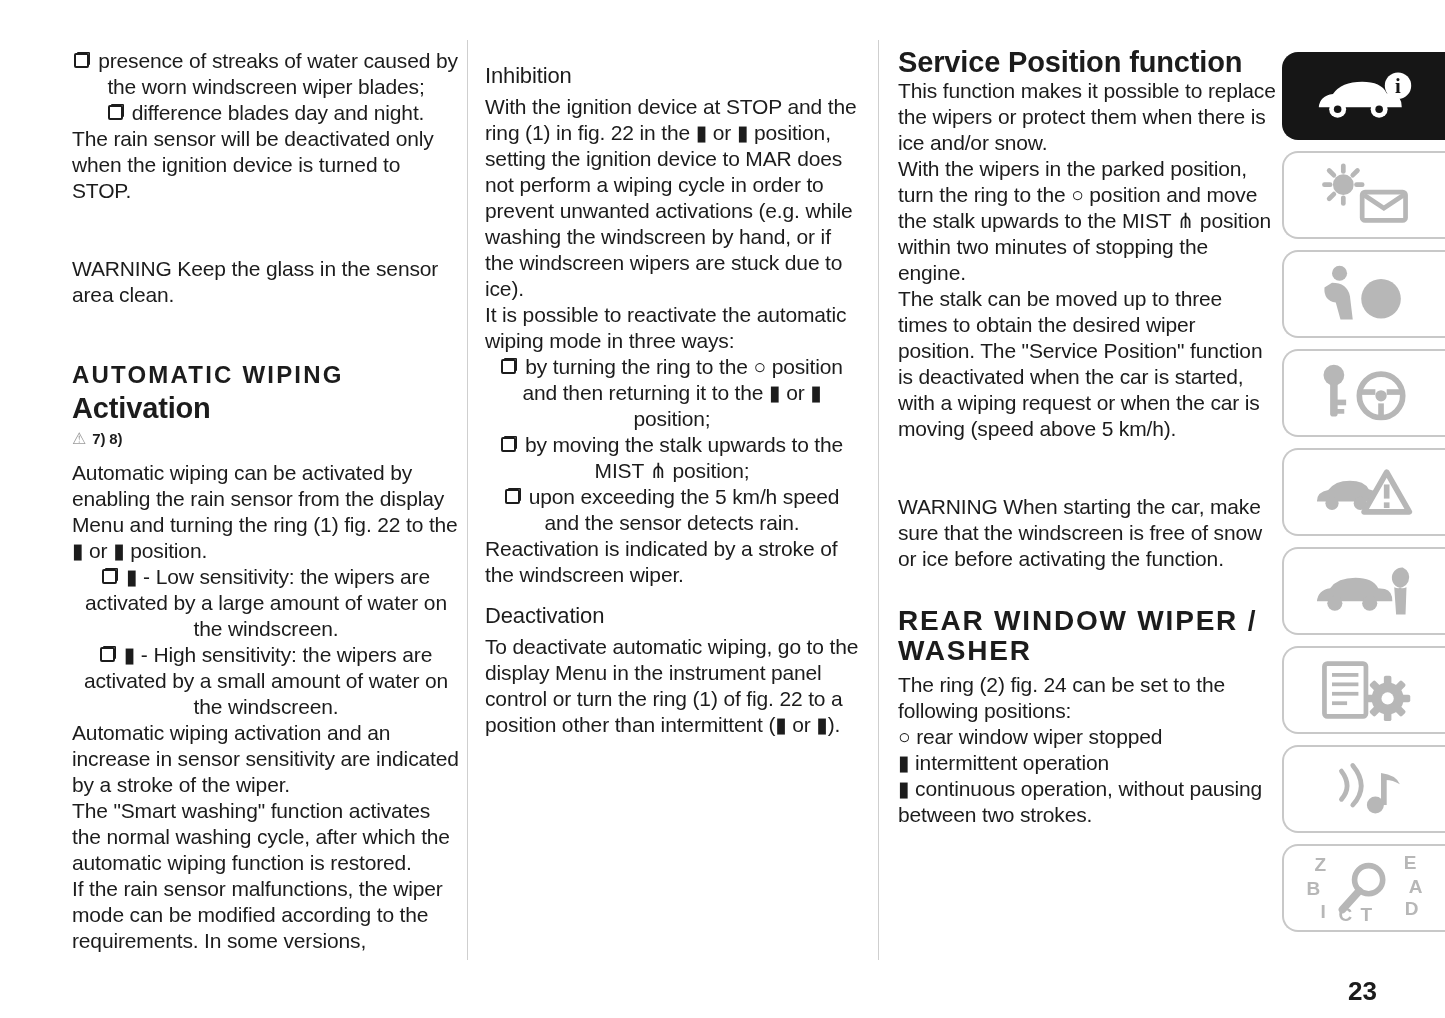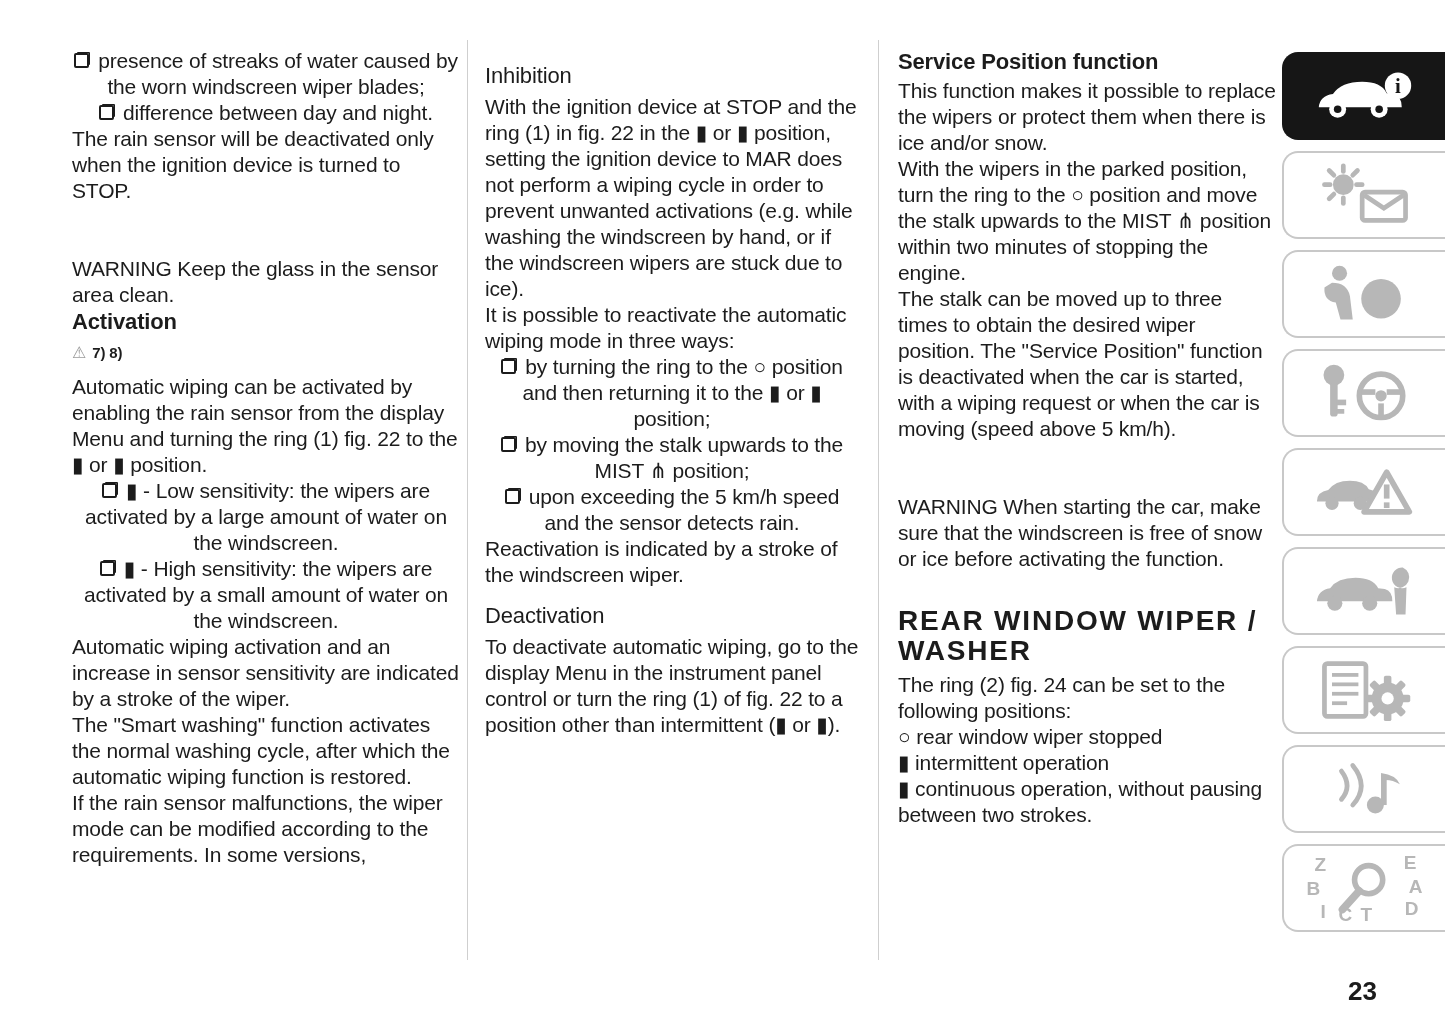--- a/index.html
+++ b/index.html
@@ -21,21 +21,21 @@
   }
   .gap-lg{margin-top:52px !important;}
   h2.main-heading{
     font-size:24px;line-height:30px;font-weight:bold;letter-spacing:2.2px;
     margin:52px 0 4px 0;
   }
   h2.rear-heading{
     font-size:28px;line-height:30px;font-weight:bold;letter-spacing:1.8px;
     margin:34px 0 6px 0;
   }
-  h3.subhead{font-size:22px;line-height:28px;font-weight:bold;margin:0 0 2px 0;}
+  h3.subhead{font-size:29px;line-height:28px;font-weight:bold;margin:0 0 2px 0;}
   h3.mid-subhead{font-size:22px;line-height:28px;font-weight:normal;margin:14px 0 4px 0;}
   .footnote{font-size:15px;font-weight:bold;margin:4px 0 8px 0 !important;color:#1c1c1c;}
   .note-glyph{color:#9a9a9a;font-size:16px;margin-right:6px;font-weight:normal;}
   .divider{position:absolute;top:40px;height:920px;width:1px;background:#cfcfcf;}
   .d1{left:467px;}
   .d2{left:878px;}
   .page-number{position:absolute;left:1348px;top:976px;font-size:26px;font-weight:bold;}
   
   .tabs{position:absolute;right:0;top:52px;width:163px;}
   .tab{
@@ -49,23 +49,24 @@
   .index-icon .ltr{position:absolute;font-weight:bold;font-size:19px;line-height:19px;}
   .index-icon svg{position:absolute;left:26px;top:4px;}
 </style>
 </head>
 <body>
 
 <div>
 
   <section class="col" id="col1">
     <p class="li"><span class="sq"></span><span>presence of streaks of water caused by the worn windscreen wiper blades;</span></p>
-    <p class="li"><span class="sq"></span><span>difference between day and night.</span></p>
+    <p class="li"><span class="sq"></span><span>difference blades day and night.</span></p>
     <p>The rain sensor will be deactivated only when the ignition device is turned to STOP.</p>
     <p class="gap-lg">WARNING Keep the glass in the sensor area clean.</p>
+    <h2 class="main-heading">AUTOMATIC WIPING</h2>
     <h3 class="subhead">Activation</h3>
     <p class="footnote"><span class="note-glyph">⚠</span><span>7) 8)</span></p>
     <p>Automatic wiping can be activated by enabling the rain sensor from the display Menu and turning the ring (1) fig. 22 to the ▮ or ▮ position.</p>
     <p class="li"><span class="sq"></span><span>▮ - Low sensitivity: the wipers are activated by a large amount of water on the windscreen.</span></p>
     <p class="li"><span class="sq"></span><span>▮ - High sensitivity: the wipers are activated by a small amount of water on the windscreen.</span></p>
     <p>Automatic wiping activation and an increase in sensor sensitivity are indicated by a stroke of the wiper.</p>
     <p>The "Smart washing" function activates the normal washing cycle, after which the automatic wiping function is restored.</p>
     <p>If the rain sensor malfunctions, the wiper mode can be modified according to the requirements. In some versions,</p>
   </section>
 

